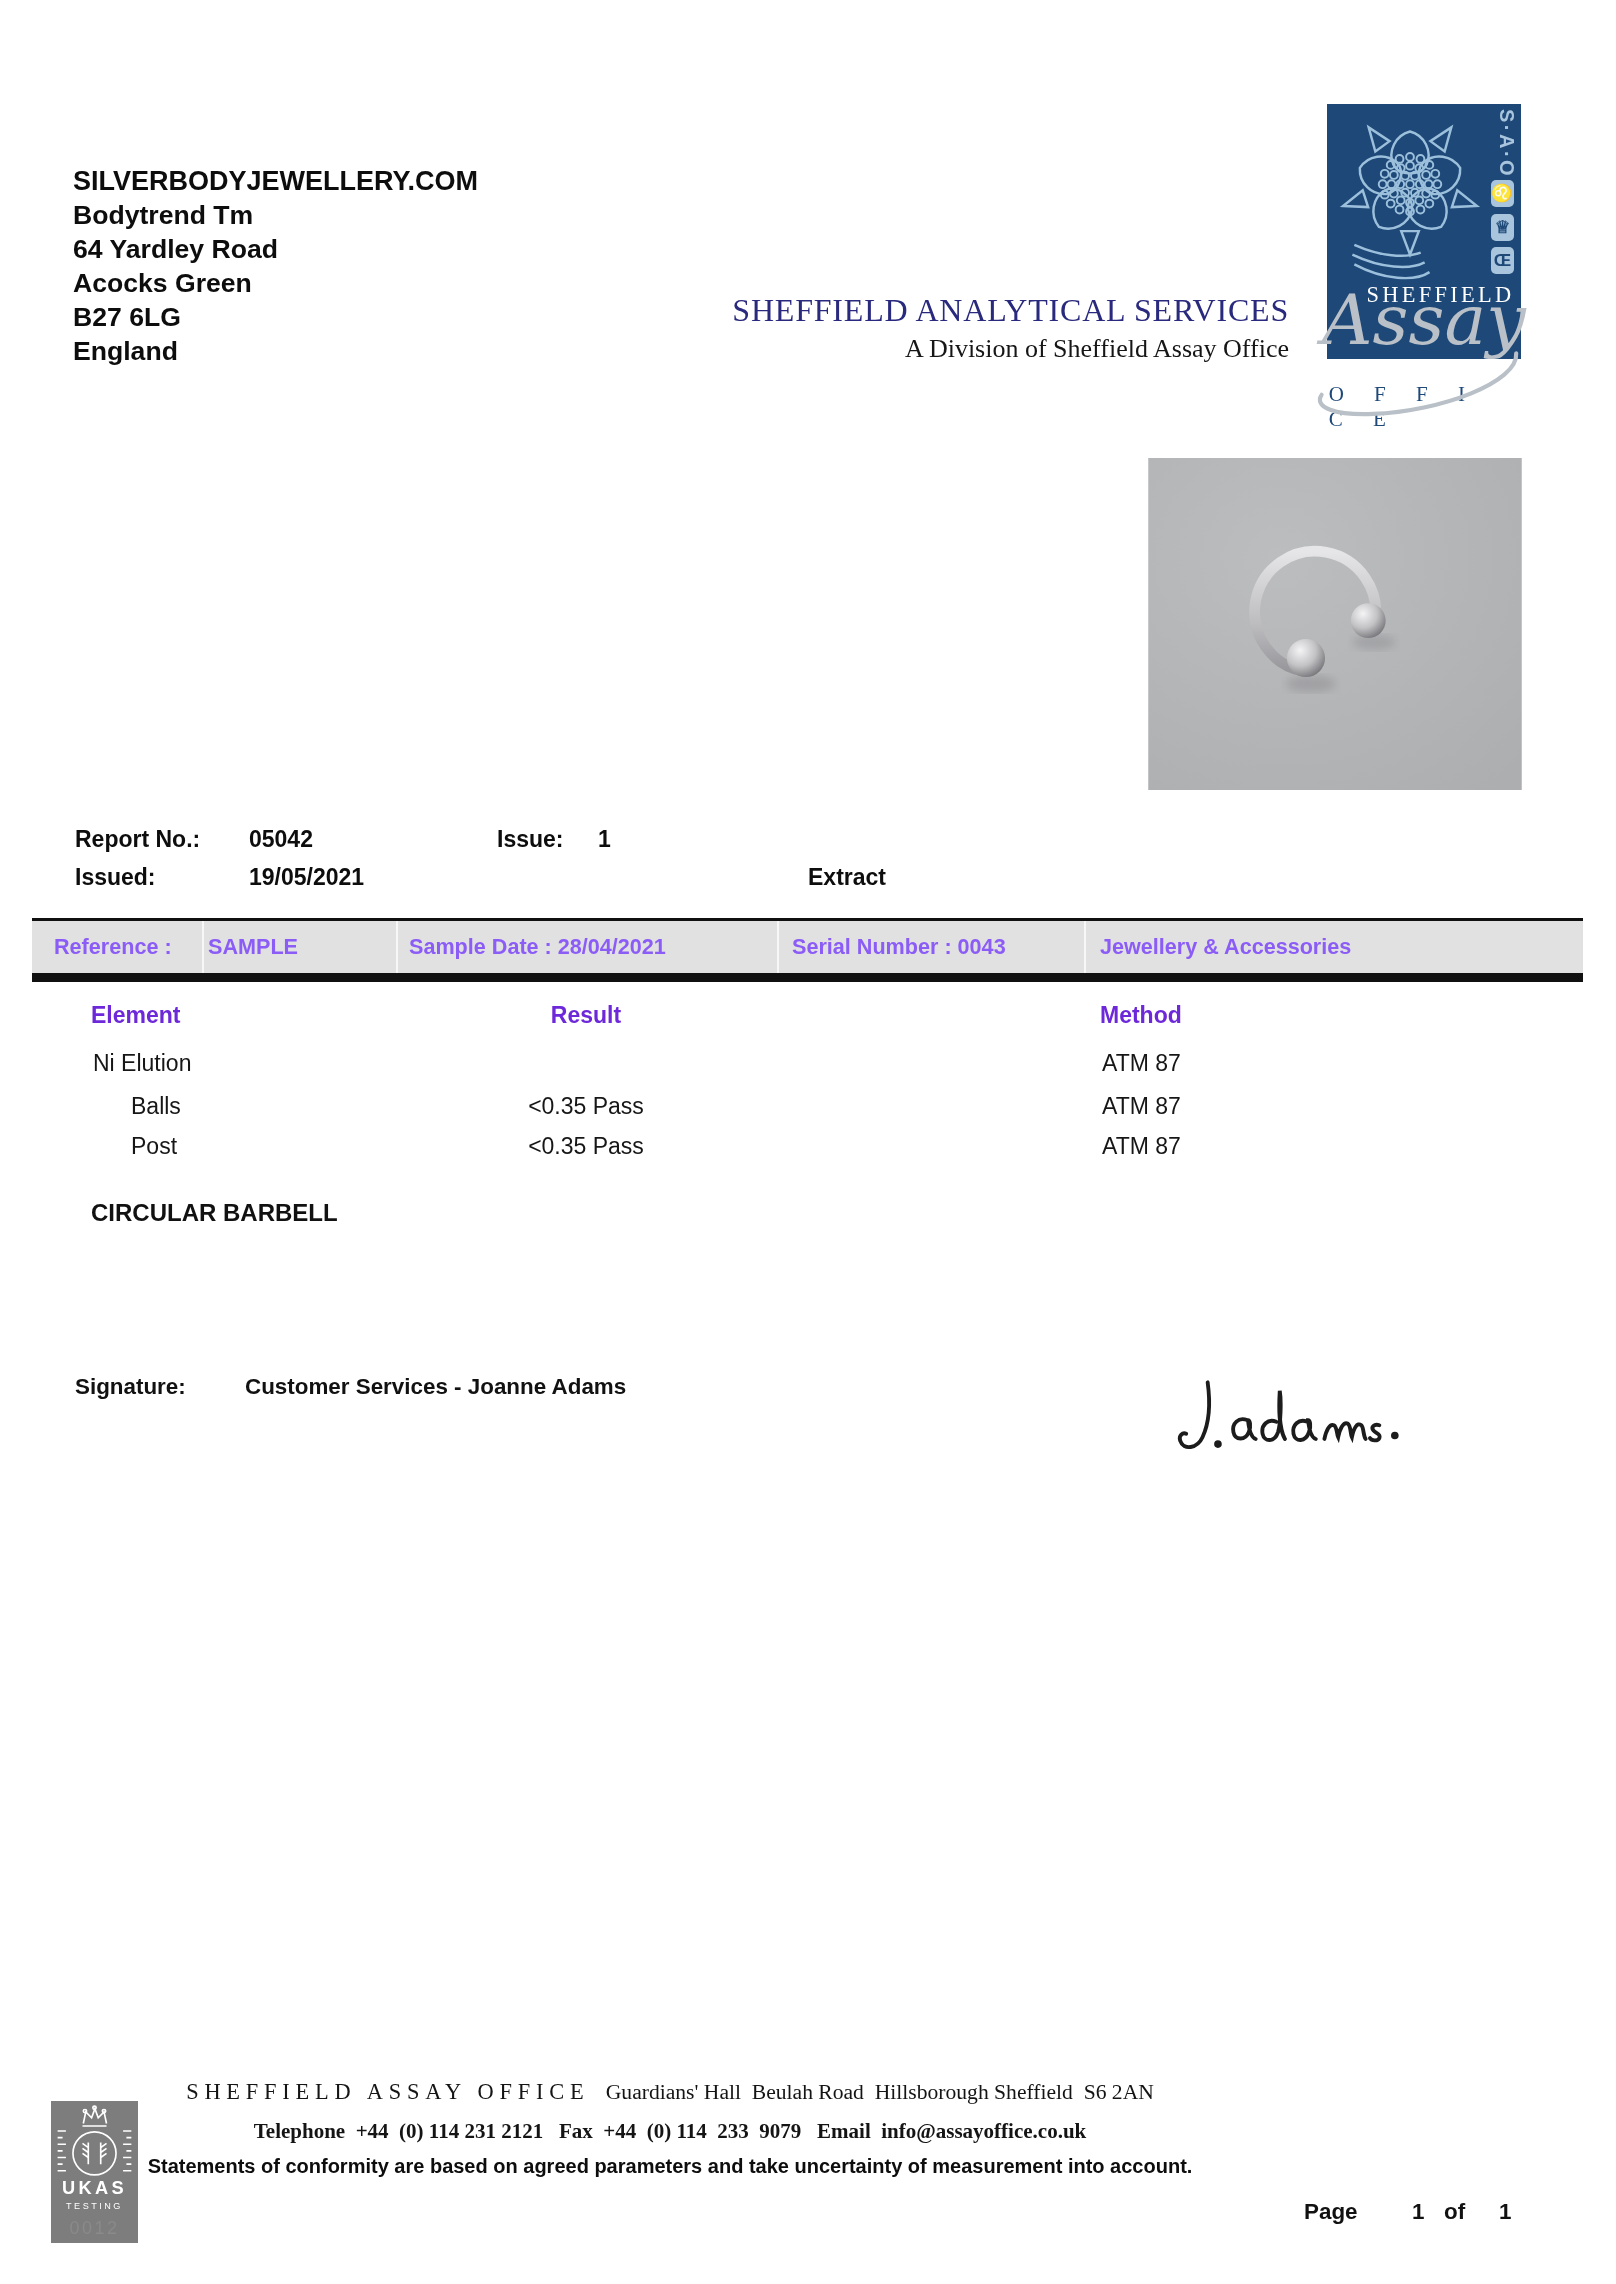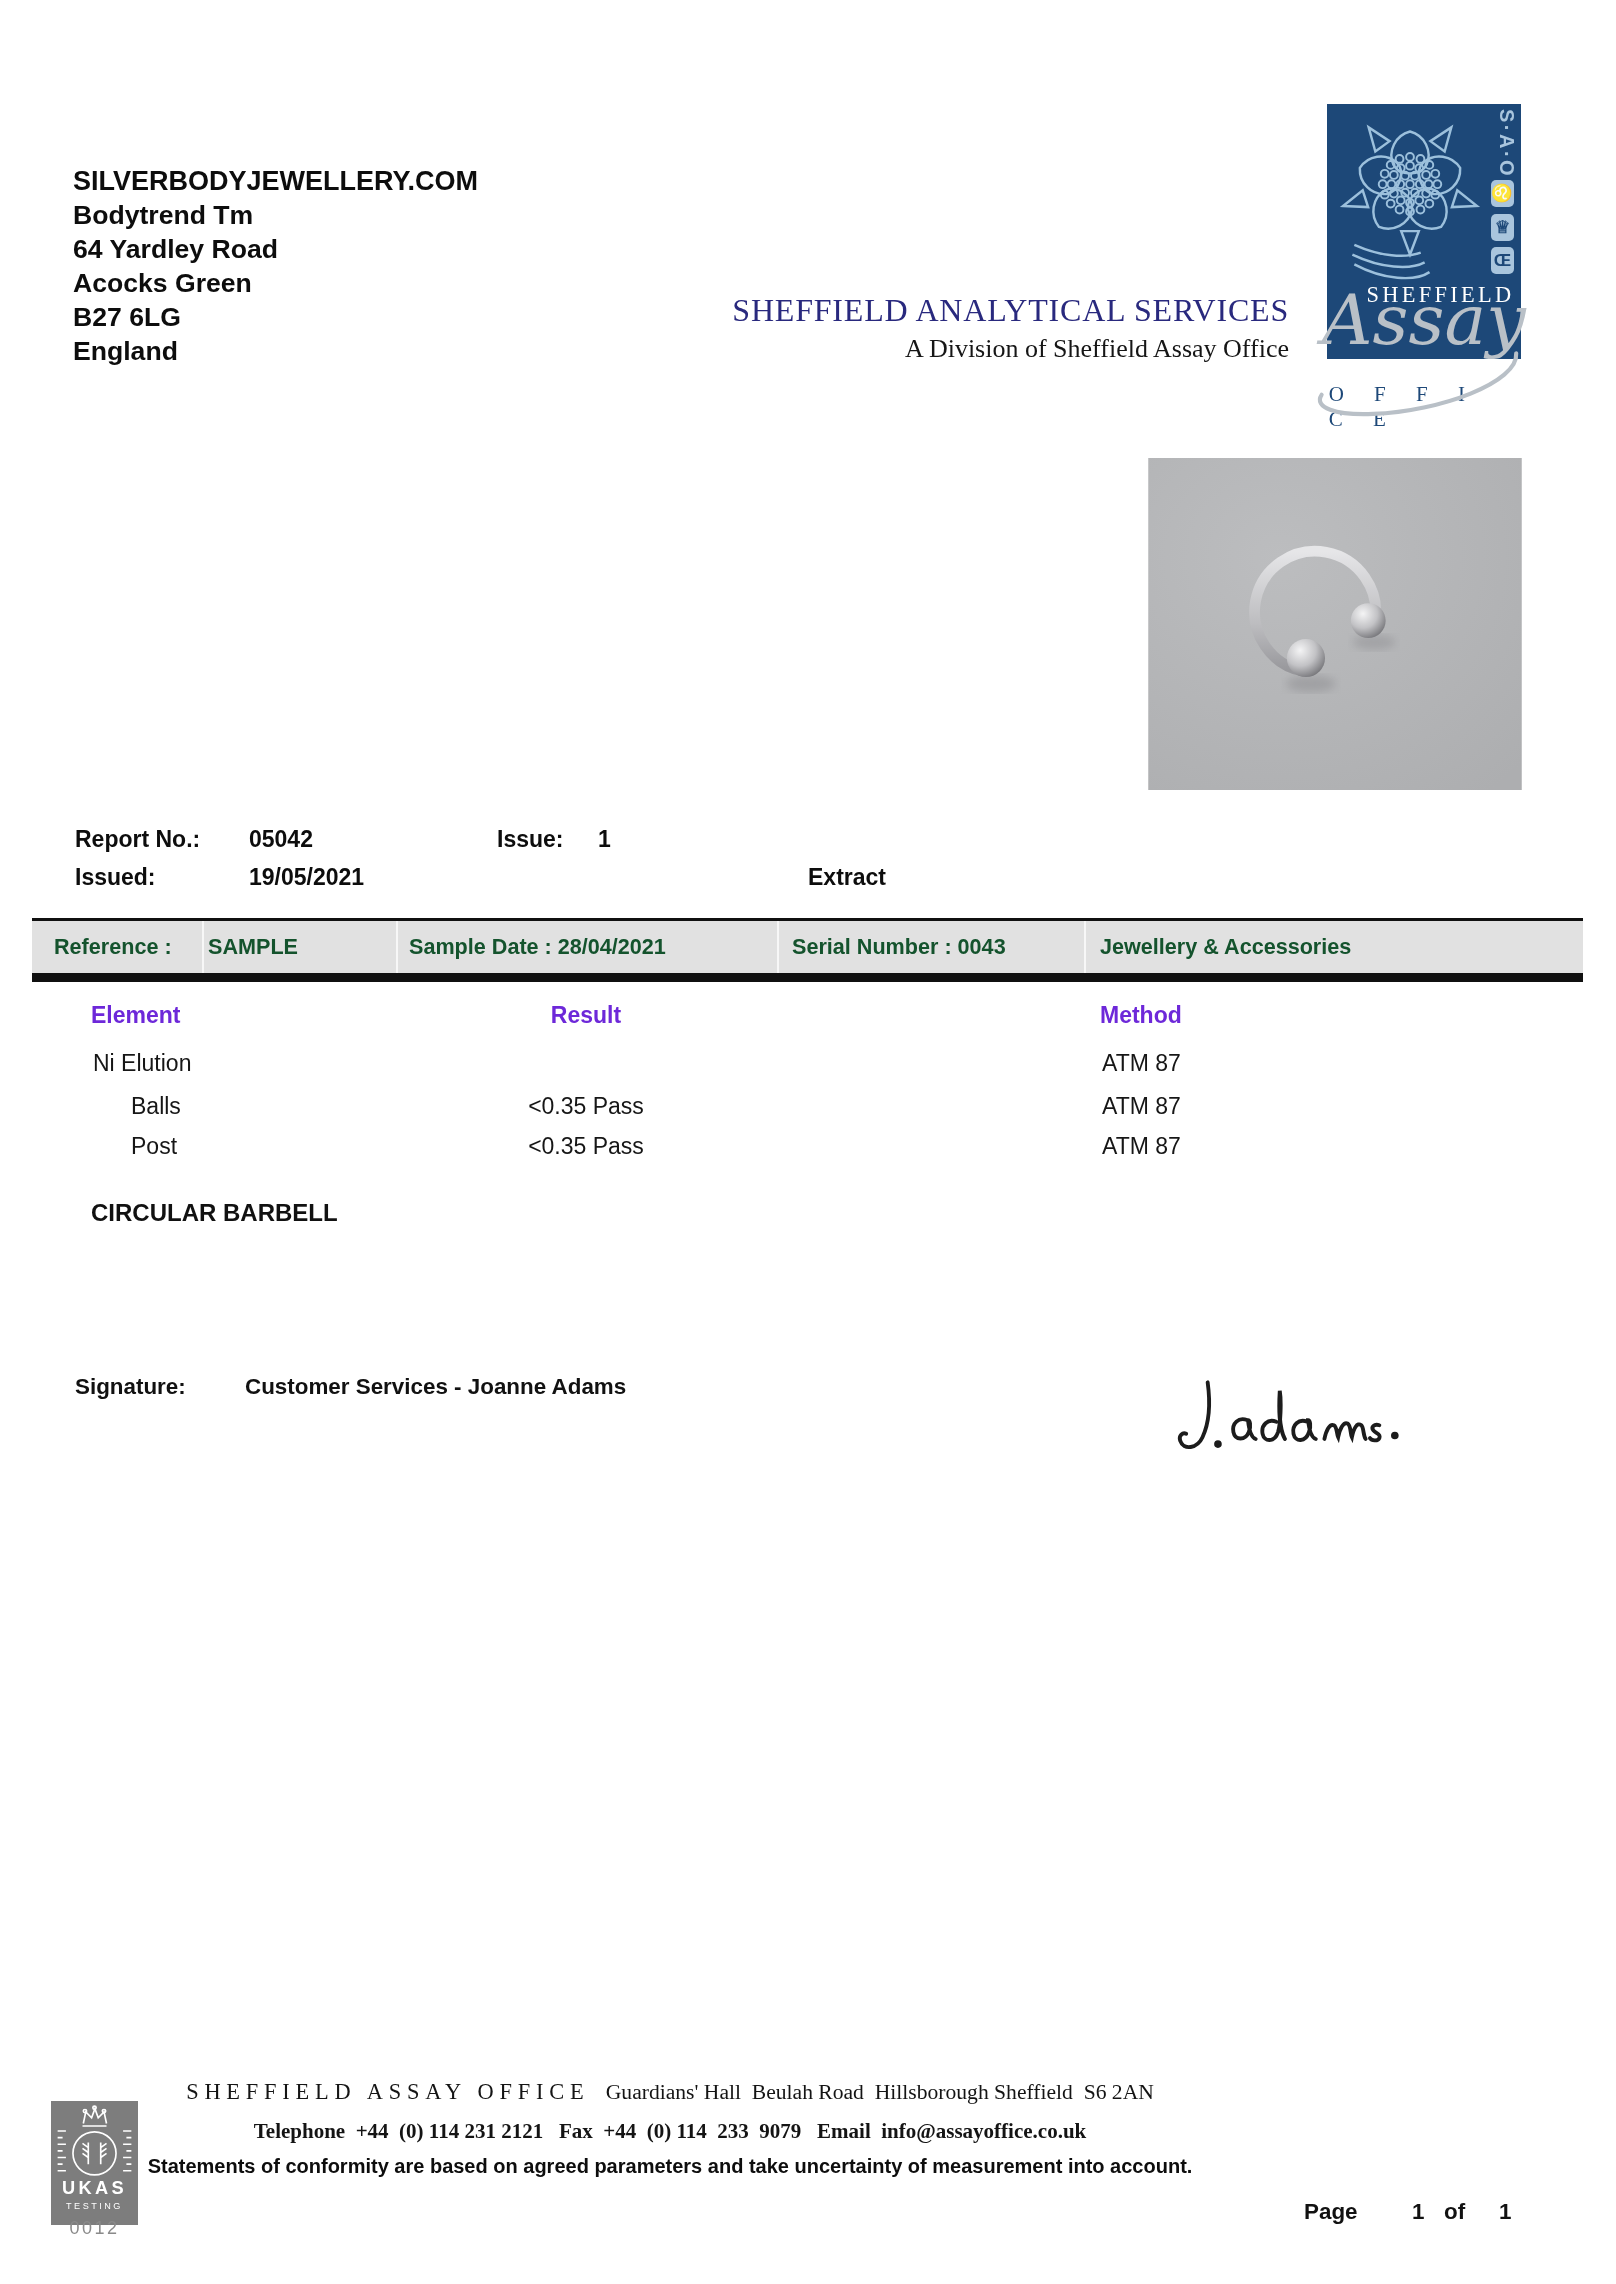--- a/index.html
+++ b/index.html
@@ -32,21 +32,21 @@
   
   .photo{left:1148px;top:458px;width:374px;height:332px;}
 
   
   .meta{font-weight:bold;font-size:23px;color:#0d0d0d;}
 
   
   .line-thin{left:32px;top:918px;width:1551px;height:3.3px;background:#101010;}
   .ref-bar{left:32px;top:921px;width:1551px;height:52px;background:#e1e1e1;}
   .line-thick{left:32px;top:973px;width:1551px;height:9px;background:#101010;}
-  .ref-text{top:921px;height:52px;line-height:52px;font-weight:bold;font-size:21.6px;color:#14532d;}
+  .ref-text{top:921px;height:52px;line-height:52px;font-weight:bold;font-size:21.6px;color:#8b5cf6;}
   .ref-div{top:921px;width:1.7px;height:52px;background:#f7f7f7;}
 
   
   .th{font-weight:bold;font-size:23px;color:#6d28d9;}
   .td{font-size:23px;color:#161616;}
   .result-col{left:507px;width:158px;text-align:center;}
 
   
   .item-name{left:91px;top:1199px;font-weight:bold;font-size:24px;}
   .notes{left:75px;top:1221px;font-weight:bold;font-size:22.4px;line-height:32px;color:#0d0d0d;}
@@ -55,21 +55,21 @@
 
   
   .f-line{left:0;width:1340px;text-align:center;font-family:"Liberation Serif",serif;color:#141414;}
   .f1{top:2079px;font-size:21.6px;}
   .f1 .office{letter-spacing:5.8px;font-size:22.4px;}
   .f2{top:2119px;font-size:21px;font-weight:bold;}
   .f3{top:2155px;font-family:"Liberation Sans",sans-serif;font-weight:bold;font-size:20px;color:#0d0d0d;}
   .pg{top:2199px;font-weight:bold;font-size:22.4px;}
 
   
-  .ukas{left:51px;top:2101px;width:87px;height:124px;background:#7d7d7d;}
+  .ukas{left:51px;top:2101px;width:87px;height:142px;background:#7d7d7d;}
   .ukas-num{left:51px;top:2218px;width:87px;text-align:center;font-size:18px;letter-spacing:2.5px;color:#8a8a8a;}
 </style>
 </head>
 <body>
 
 <div class="page">
 
   <div class="abs addr">
     <div class="name">SILVERBODYJEWELLERY.COM</div>
     <div>Bodytrend Tm</div>

